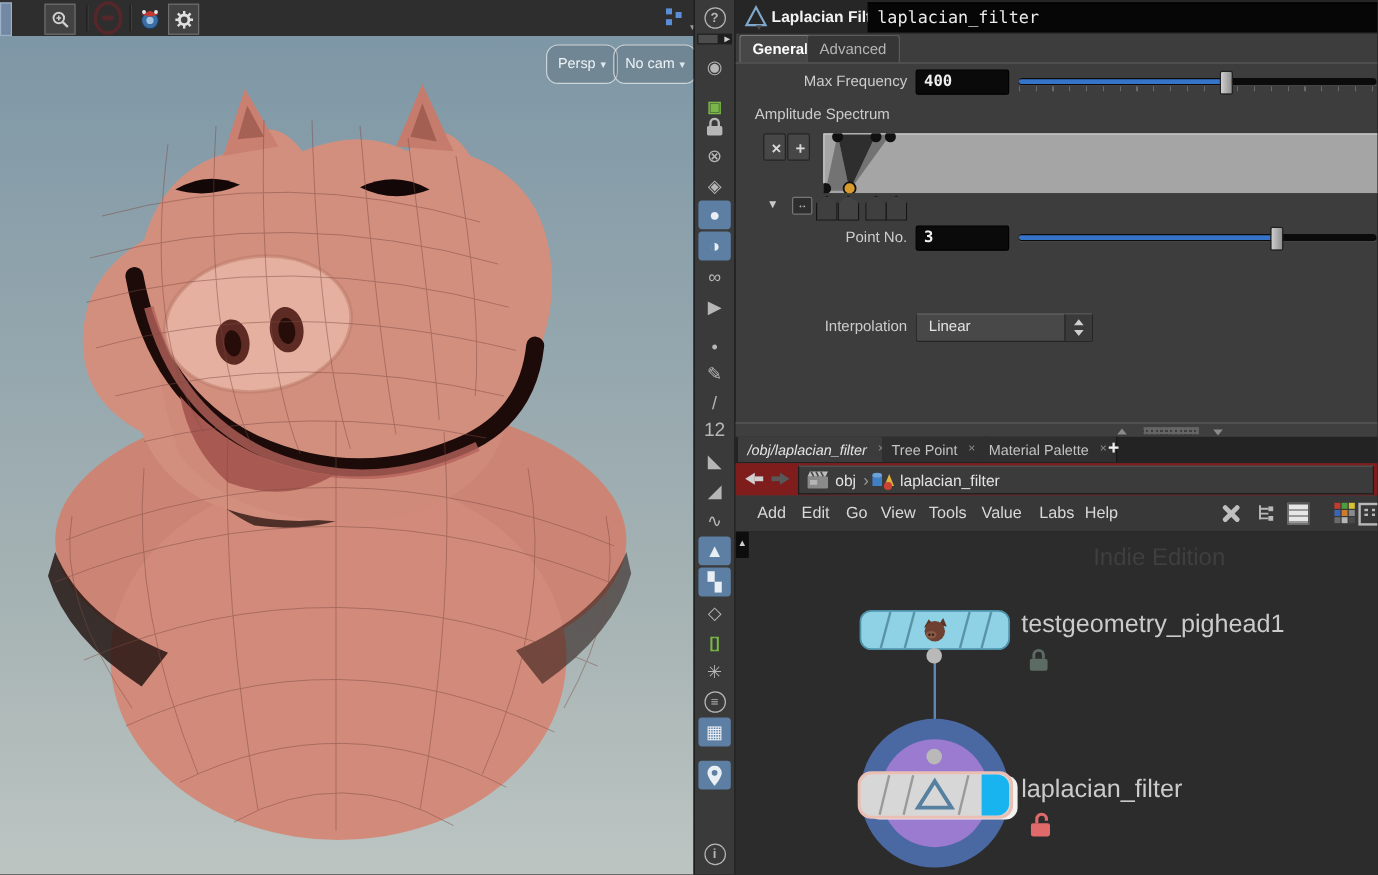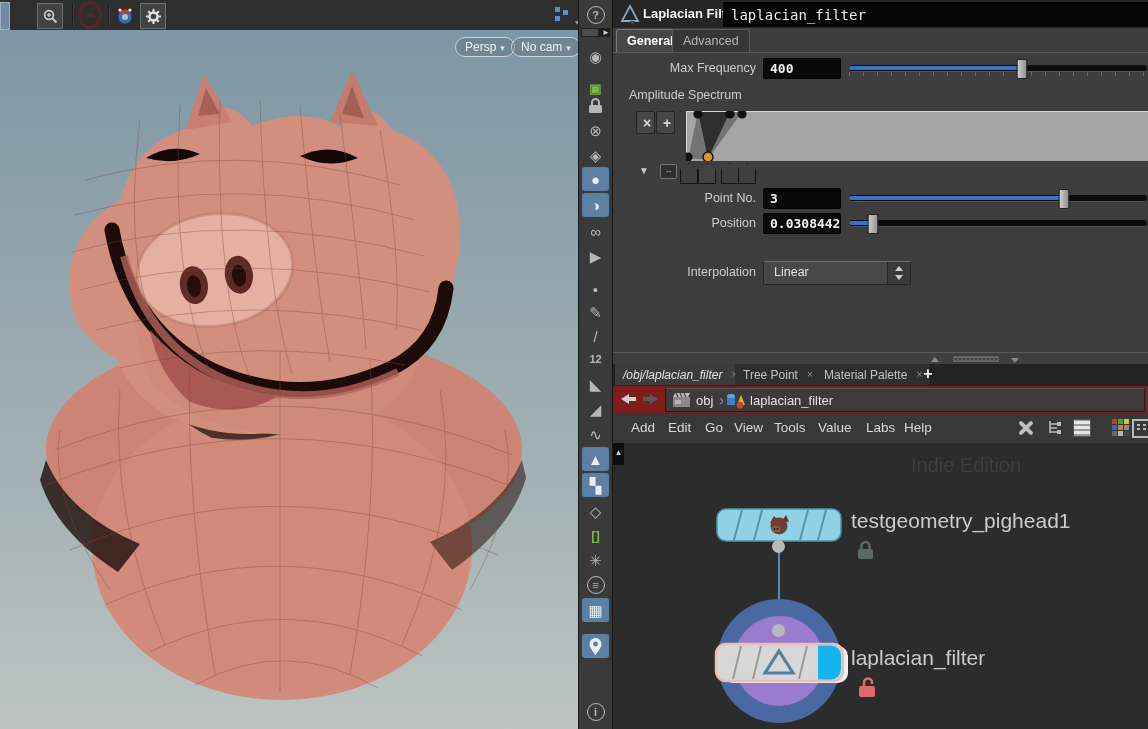--- a/index.html
+++ b/index.html
@@ -18,34 +18,34 @@
   .vtb-sep{position:absolute;top:4px;width:1px;height:22px;background:#1d1d1d;border-right:1px solid #3f3f3f;}
   .vtb-plain{position:absolute;top:3px;width:24px;height:24px;display:flex;align-items:center;justify-content:center;}
   #rec-circle{width:22px;height:22px;border-radius:50%;border:3px solid #55262a;display:flex;align-items:center;justify-content:center;}
   #rec-circle .dash{width:10px;height:4px;background:#55262a;border-radius:2px;}
   #pane-link{position:absolute;left:553px;top:4px;width:26px;height:24px;}
   #pane-link .sq{position:absolute;width:5px;height:5px;background:#5b8dd6;}
   #pane-link .car{position:absolute;right:0;bottom:1px;font-size:8px;color:#9a9a9a;}
 
   #vp-canvas{position:absolute;left:0;top:30px;width:578px;height:699px;
              background:linear-gradient(#7e97a6,#a9b5b5 72%,#bcc5c2);}
-  .pill{position:absolute;top:7px;height:20px;border:1px solid #cdd5d8;border-radius:10px;
+  .pill{position:absolute;top:7px;height:33px;border:1px solid #cdd5d8;border-radius:10px;
         background:rgba(45,58,66,.18);color:#eef3f5;font-size:12px;line-height:18px;
         padding:0 9px;white-space:nowrap;}
   .pill .car{font-size:9px;margin-left:4px;color:#dfe6e8;}
 
   
   #strip{position:absolute;left:578px;top:0;width:34px;height:729px;background:#3a3a3a;
          border-left:1px solid #191919;}
   .scell{position:absolute;left:3px;width:27px;height:24px;display:flex;align-items:center;justify-content:center;}
   .scell .sglyph{font-size:15px;color:#b6b6b6;line-height:1;}
   .scell.hl{background:#5d7fa3;border-radius:3px;}
   .scell.hl .sglyph{color:#e8eef4;}
   .scell.green .sglyph{color:#7ab648;font-weight:bold;font-size:13px;}
-  .scell.small .sglyph{font-size:11px;font-weight:bold;}
+  .scell.small .sglyph{font-size:16px;font-weight:normal;}
   .scell.circ .sglyph{border:1.4px solid #b6b6b6;border-radius:50%;width:16px;height:16px;
                       display:flex;align-items:center;justify-content:center;font-size:11px;font-weight:bold;}
   #strip-sb{position:absolute;left:2px;top:28px;width:29px;height:9px;background:#1f1f1f;}
   #strip-sb .nub{position:absolute;left:1px;top:1px;width:16px;height:7px;background:#4d4d4d;}
   #strip-sb .arr{position:absolute;right:0;top:0;font-size:8px;color:#cfcfcf;line-height:9px;}
 
   
   #rpane{position:absolute;left:612px;top:0;width:536px;height:729px;background:#3d3d3d;
          border-left:1px solid #161616;}
   #param-header{position:absolute;left:0;top:0;width:536px;height:28px;background:#262626;}
@@ -411,32 +411,20 @@
       <div class="pfield">
           <span>3</span>
         </div>
       <div class="pslider">
         <div class="ptrack">
             <div class="pfill" style="width: 72%;"></div>
           </div>
         <div class="phandle" style="left: 72%;"></div>
       </div>
     </div>
-    <div class="prow" style="top:213px">
-      <span class="plabel">Position</span>
-      <div class="pfield">
-          <span>0.0308442</span>
-        </div>
-      <div class="pslider">
-        <div class="ptrack">
-            <div class="pfill" style="width: 8%;"></div>
-          </div>
-        <div class="phandle" style="left: 8%;"></div>
-      </div>
-    </div>
     <div class="prow" style="top:261px">
       <span class="plabel" style="top:4px">Interpolation</span>
       <div class="dd">
         <span class="dlabel">Linear</span>
         <span class="spin">
             <i class="up"></i>
             <i class="dn"></i>
           </span>
       </div>
     </div>

